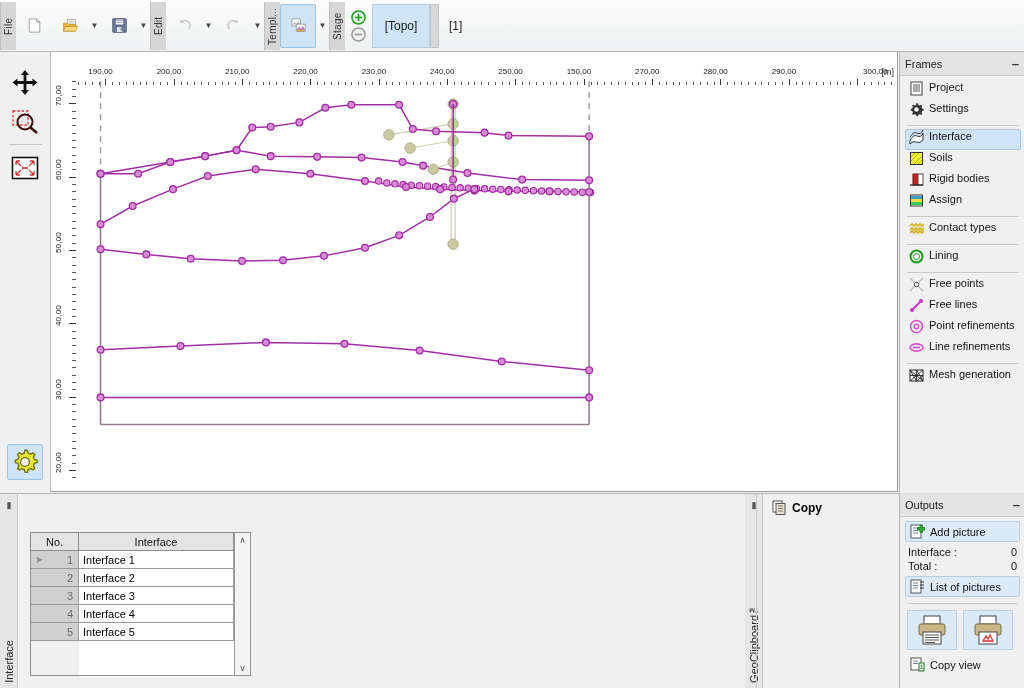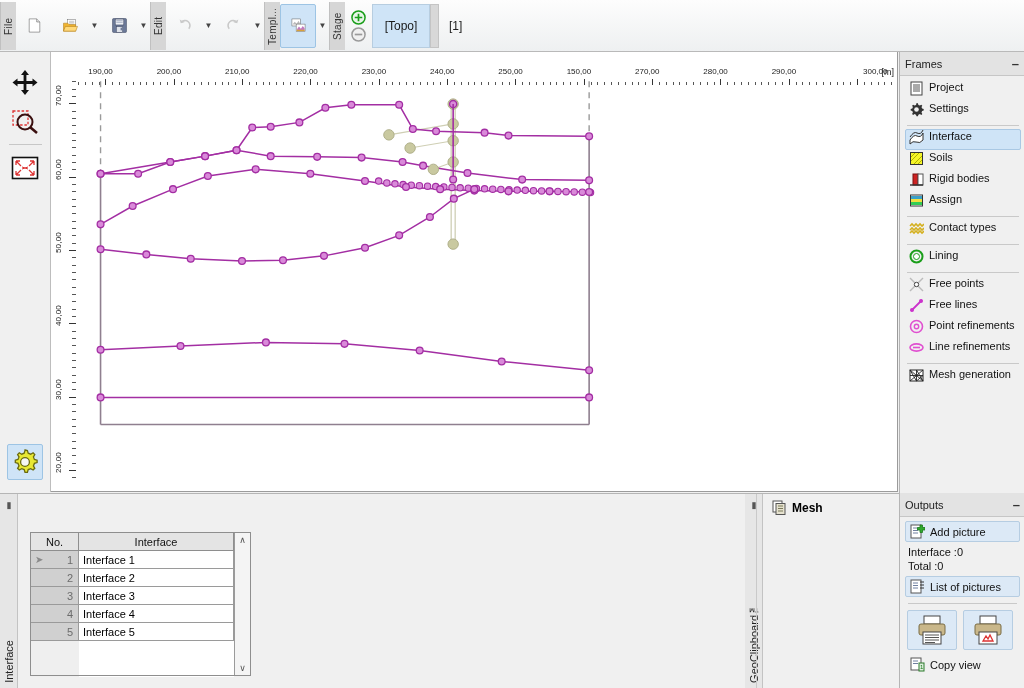--- a/index.html
+++ b/index.html
@@ -105,21 +105,21 @@
   .ico { width: 15px; height: 15px; flex: 0 0 15px; display:block; }
 
   #outputs { position: absolute; left: 0; top: 441px; width: 125px; height: 195px; }
   .out-btn {
     display: flex; align-items: center; gap: 5px;
     margin: 4px 5px; height: 21px; padding: 0 4px;
     background: #dce9f6; border: 1px solid #b6cde2; border-radius: 2px;
     font-size: 11px; color: #111;
   }
   .out-row {
-    display: flex; justify-content: flex-start;
+    display: flex; justify-content: space-between;
     margin: 2px 8px; font-size: 11px; color: #111;
   }
   .print-row { display: flex; gap: 6px; margin: 6px 7px 0 7px; }
   .print-btn {
     width: 50px; height: 40px; background: #dce9f6;
     border: 1px solid #b6cde2; border-radius: 2px;
     display: flex; align-items: center; justify-content: center;
   }
 
   
@@ -678,21 +678,21 @@
       <div style="display:flex;align-items:center;gap:5px;">
         <svg class="ico" width="15" height="15" viewBox="0 0 15 15">
           <rect x="1" y="1" width="9" height="11" fill="#fff" stroke="#555"></rect>
           <rect x="4" y="3.5" width="9" height="11" fill="#e6e2cf" stroke="#555"></rect>
           <g stroke="#7a7a5a">
               <line x1="6" y1="6" x2="11" y2="6"></line>
               <line x1="6" y1="8.5" x2="11" y2="8.5"></line>
               <line x1="6" y1="11" x2="11" y2="11"></line>
             </g>
         </svg>
-        <b style="font-size:12px;">Mesh</b>
+        <b style="font-size:12px;">Copy</b>
       </div>
     </div>
     <div style="position:absolute;left:756px;top:0;width:1px;height:195px;background:#c9c9c9;"></div>
   </div>
 
   <div id="right">
     <div class="panel-hdr">
       <span>Frames</span>
       <span class="panel-min">–</span>
     </div>

